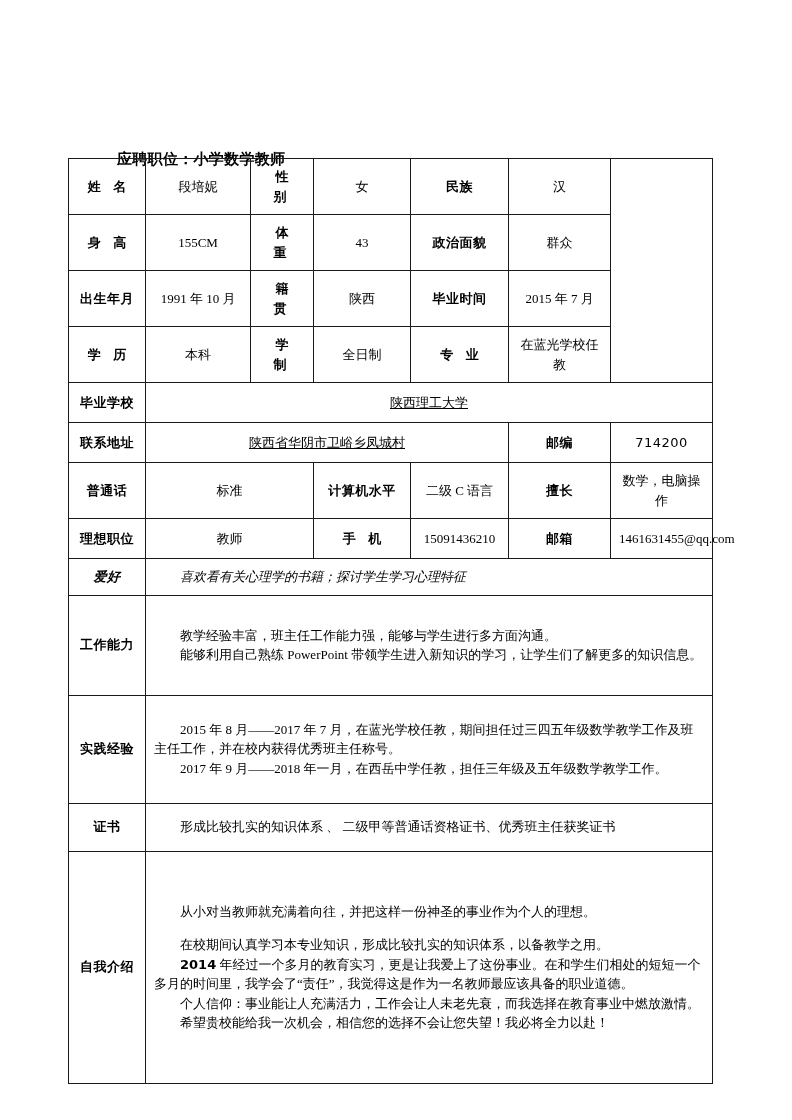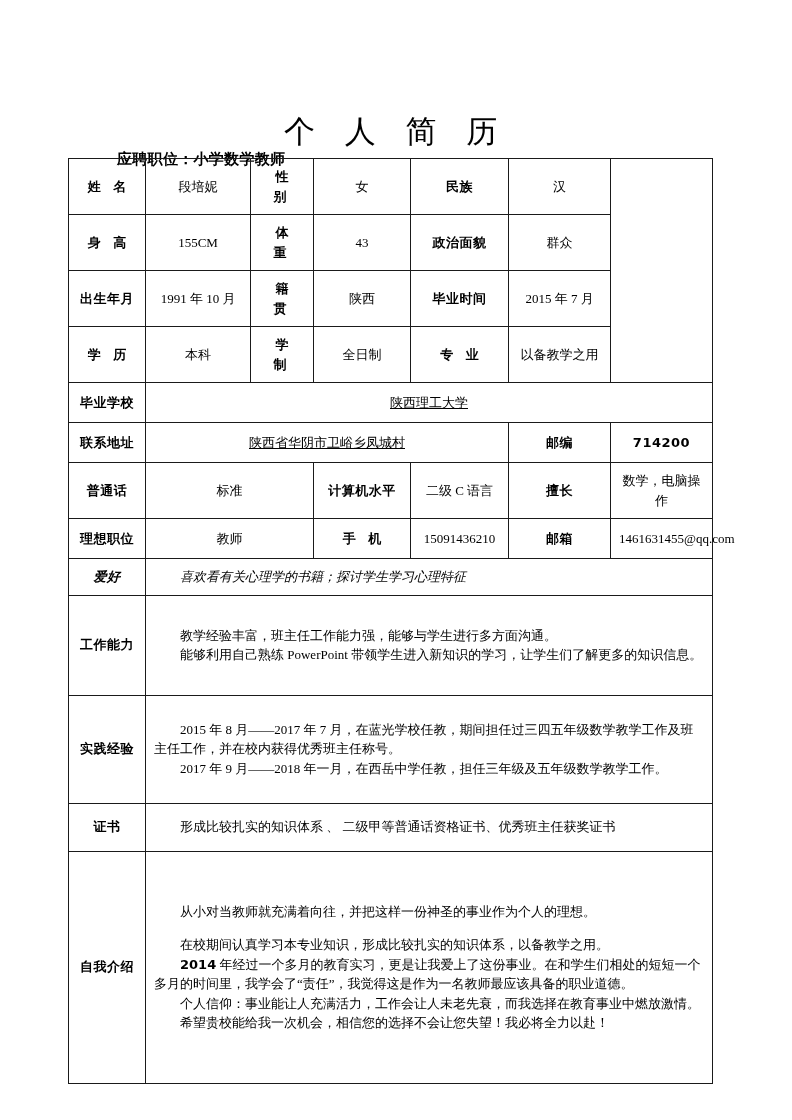--- a/index.html
+++ b/index.html
@@ -80,21 +80,21 @@
     font-size: 13.5px;
     padding: 3px 3px;
   }
   td.val-left {
     text-align: center;
     padding-left: 10px;
     text-decoration: underline;
   }
   td.val-bold {
     font-family: "DejaVu Sans", "Liberation Sans", sans-serif;
-    font-weight: bold;
+    font-weight: normal;
     font-size: 14px;
     letter-spacing: 0.5px;
   }
   td.val-small {
     font-size: 12px;
   }
   td.photo {
     
   }
   td.block {
@@ -123,21 +123,20 @@
   .row-h-name  { height: 36px; }
   .row-h-std   { height: 36px; }
   .row-h-two   { height: 40px; }
   .row-h-hobby { height: 30px; font-style: italic; }
 </style>
 </head>
 <body>
 
 <div class="page">
 
-  <h1 class="doc-title">个 人 简 历</h1>
 
   <div class="applied-position">应聘职位：小学数学教师</div>
 
   <table class="resume">
     <colgroup>
       <col style="width:77px">
       <col style="width:105px">
       <col style="width:63px">
       <col style="width:97px">
       <col style="width:98px">
@@ -173,21 +172,21 @@
         <td class="lbl">毕业时间</td>
         <td class="val">2015 年 7 月</td>
       </tr>
 
       <tr class="row-h-two">
         <td class="lbl lbl-sp">学 历</td>
         <td class="val">本科</td>
         <td class="lbl lbl-sp">学 制</td>
         <td class="val">全日制</td>
         <td class="lbl lbl-sp">专 业</td>
-        <td class="val">以备教学之用</td>
+        <td class="val">在蓝光学校任教</td>
       </tr>
 
       <tr class="row-h-two">
         <td class="lbl">毕业学校</td>
         <td class="val val-left" colspan="6">陕西理工大学</td>
       </tr>
 
       <tr class="row-h-two">
         <td class="lbl">联系地址</td>
         <td class="val val-left" colspan="4">陕西省华阴市卫峪乡凤城村</td>

